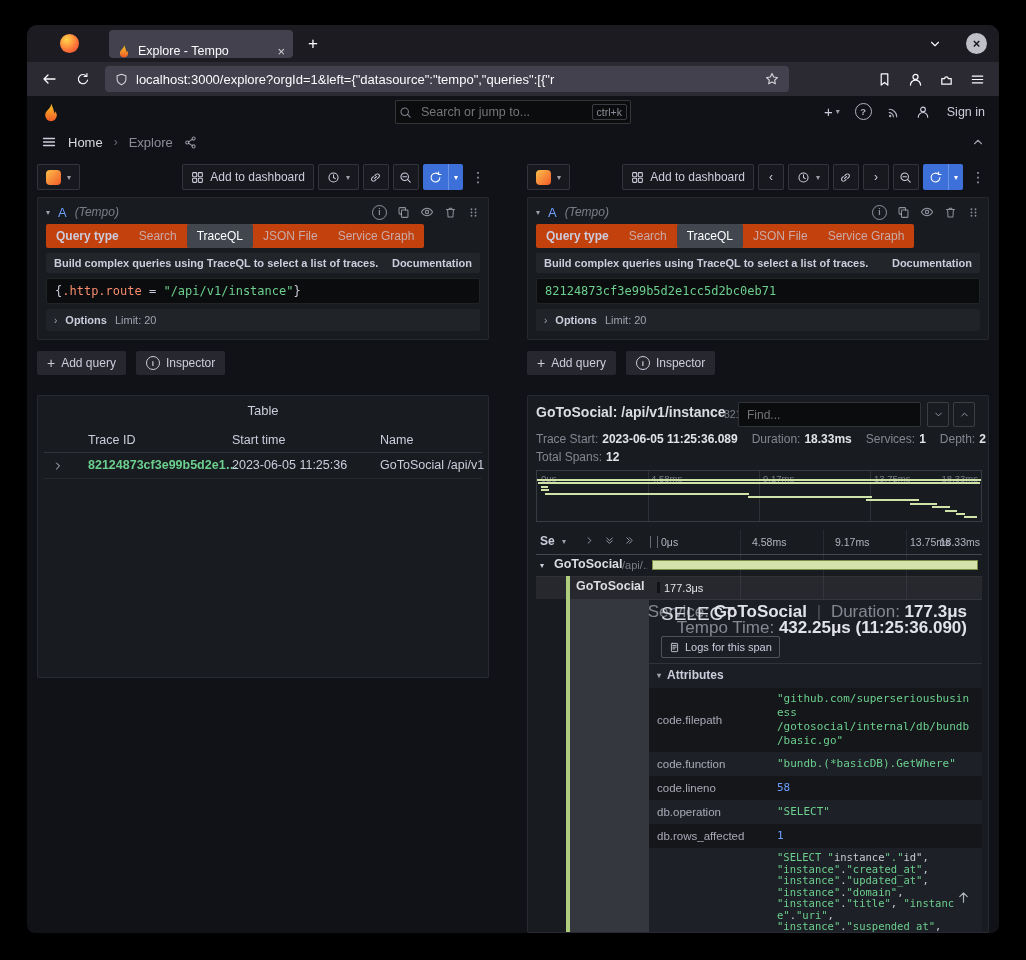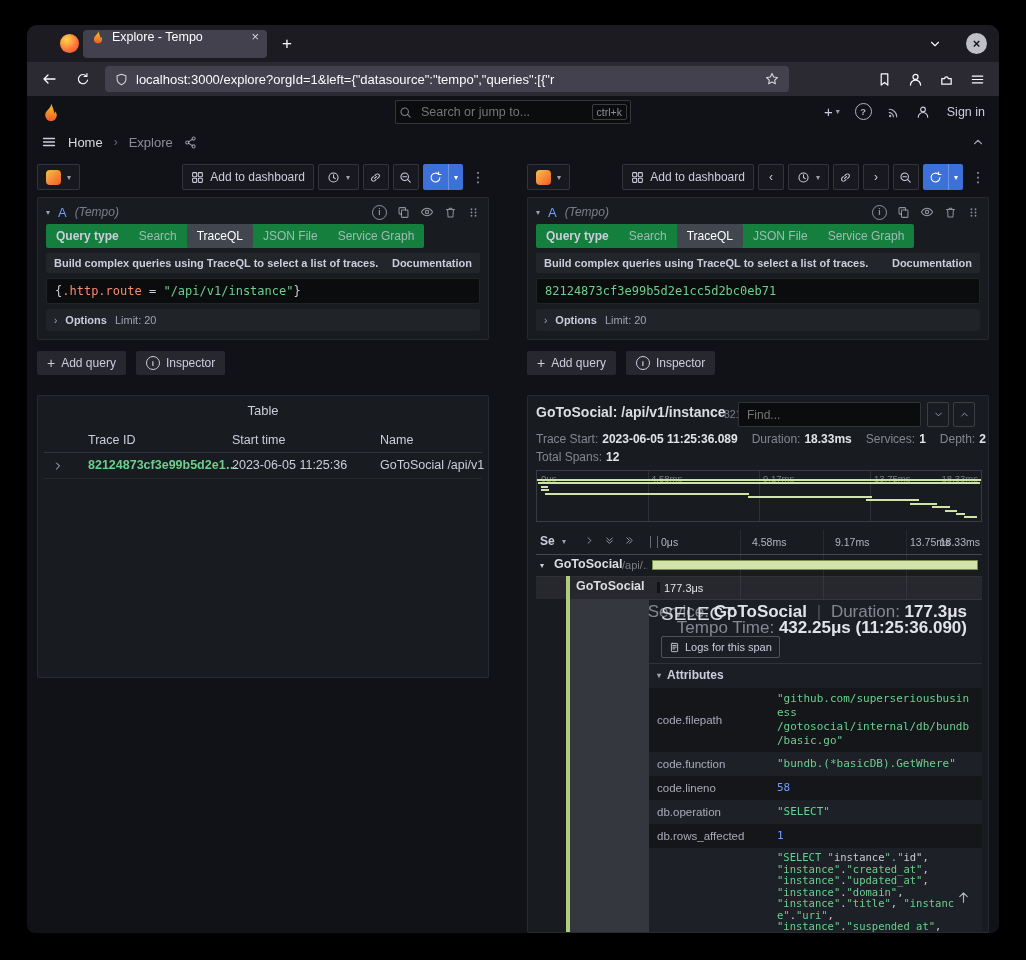--- a/index.html
+++ b/index.html
@@ -6,22 +6,22 @@
     font-family:"Liberation Sans",sans-serif;-webkit-font-smoothing:antialiased;color:#ccccdc;}
   .window{position:absolute;left:27px;top:25px;width:972px;height:908px;background:#111217;
     border-radius:10px 10px 8px 8px;overflow:hidden;}
   
   .i{fill:none;stroke:currentColor;stroke-width:1.3;stroke-linecap:round;stroke-linejoin:round;display:block;}
   .i .f{fill:currentColor;stroke:none;}
   
   .tabstrip{position:absolute;left:0;top:0;right:0;height:37px;background:#1c1b22;display:flex;align-items:center;}
   .ffview{width:19px;height:19px;margin-left:33px;border-radius:50%;flex:none;
     background:radial-gradient(circle at 35% 30%,#ffd54a,#ff7139 60%,#e8452c);}
-  .tab{margin-left:4px;width:168px;height:28px;background:#42414d;border-radius:4px;display:flex;
-    align-items:flex-start;padding:0 8px;gap:7px;color:#fbfbfe;font-size:12.5px;flex:none;}
+  .tab{margin-left:30px;width:168px;height:28px;background:#42414d;border-radius:4px;display:flex;
+    align-items:flex-end;padding:0 8px;gap:7px;color:#fbfbfe;font-size:12.5px;flex:none;}
   .tab-title{flex:1;white-space:nowrap;overflow:hidden;}
   .tab-close{color:#d5d5da;font-size:13px;line-height:1;cursor:default;}
   .newtab{width:26px;height:26px;margin-left:7px;display:flex;align-items:center;justify-content:center;
     color:#fbfbfe;font-size:17px;border-radius:4px;}
   .tabstrip-right{margin-left:auto;margin-right:12px;display:flex;align-items:center;gap:24px;}
   .win-close{width:21px;height:21px;border-radius:50%;background:#bfc0c7;color:#15141a;display:flex;
     align-items:center;justify-content:center;font-size:13px;font-weight:bold;}
   .btoolbar{position:absolute;left:0;top:37px;right:0;height:34px;background:#2b2a33;display:flex;
     align-items:center;padding:0 10px;gap:10px;}
   .navbtn{color:#fbfbfe;display:flex;align-items:center;justify-content:center;width:24px;height:24px;border-radius:4px;}
@@ -54,21 +54,21 @@
   .runbtn .seg.caretseg{border-left:1px solid rgba(255,255,255,0.25);padding:0 5px;}
   .kebab{color:rgba(204,204,220,0.8);font-size:14px;padding:0 4px;}
   .spacer{flex:1;}
   
   .qcard{position:absolute;top:172px;width:452px;background:#181b1f;border:1px solid rgba(204,204,220,0.08);
     border-radius:2px;padding:2px 8px 8px;box-sizing:border-box;}
   .qhead{height:24px;display:flex;align-items:center;gap:8px;}
   .refid{color:#6e9fff;font-size:13px;font-weight:500;}
   .dshint{font-style:italic;font-size:12px;color:rgba(204,204,220,0.55);}
   .qicons{margin-left:auto;display:flex;align-items:center;gap:10px;color:rgba(204,204,220,0.65);}
-  .qtabs{display:inline-flex;align-items:center;height:24px;background:#15803d;border-radius:2px;margin-bottom:5px;}
+  .qtabs{display:inline-flex;align-items:center;height:24px;background:#c2410c;border-radius:2px;margin-bottom:5px;}
   .qtabs-label{padding:0 10px;font-size:12px;font-weight:600;color:#ccccdc;}
   .qtab{padding:0 10px;height:24px;display:flex;align-items:center;font-size:12px;color:rgba(204,204,220,0.75);border-radius:2px;}
   .qtab.active{background:#41464f;color:#fff;}
   .qhelp{display:flex;justify-content:space-between;align-items:center;background:rgba(204,204,220,0.06);
     border-radius:2px;padding:4px 8px;font-size:11px;font-weight:700;color:#ccccdc;margin-bottom:5px;}
   .qeditor{background:#0b0c0e;border:1px solid rgba(204,204,220,0.12);border-radius:2px;height:26px;display:flex;
     align-items:center;padding:0 8px;font-family:"DejaVu Sans Mono",monospace;font-size:12px;margin-bottom:5px;box-sizing:border-box;}
   .tk-punct,.tk-operator{color:#ccccdc;}
   .tk-attribute{color:#f78c6c;}
   .tk-string,.qeditor .green{color:#6ccf8e;}

